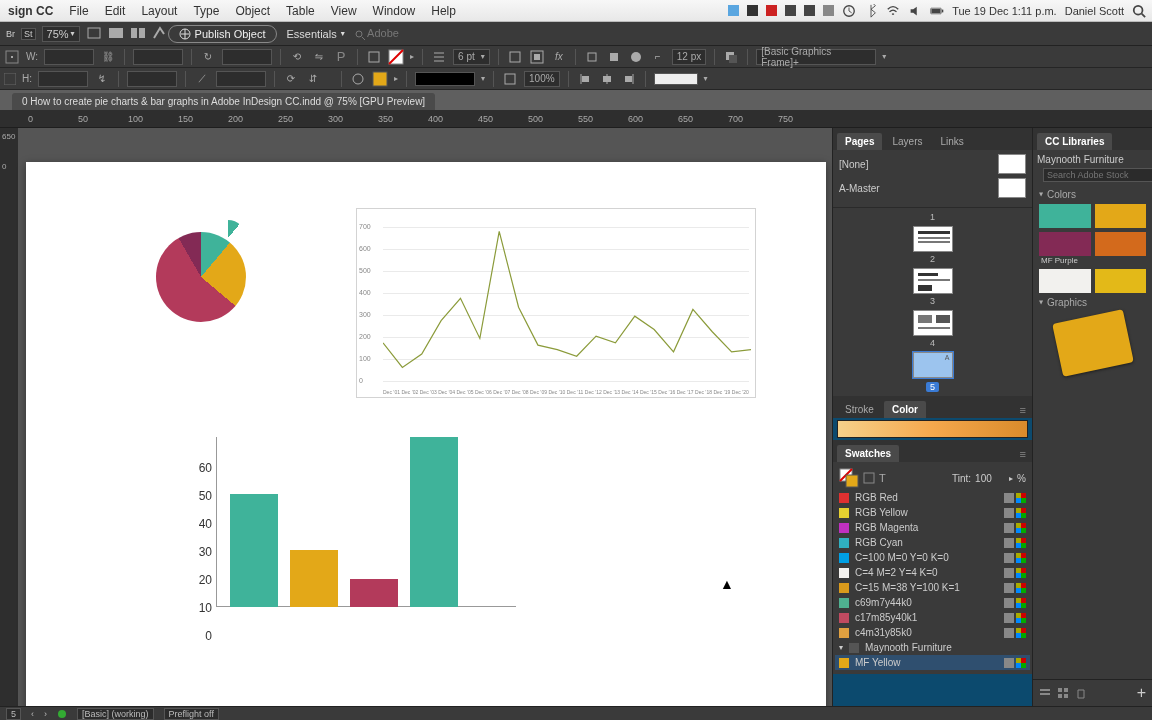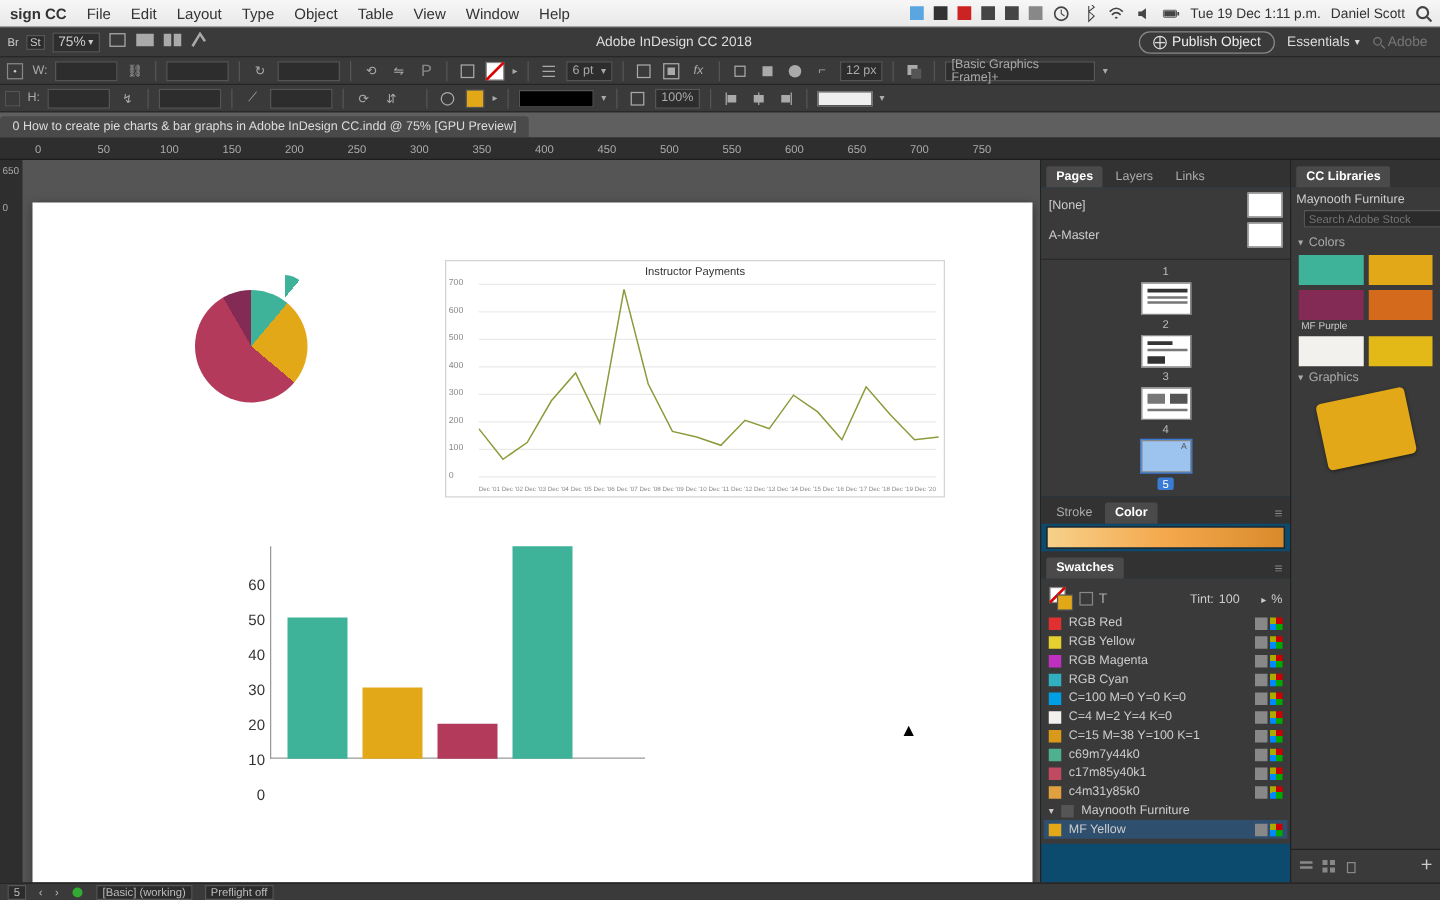--- a/index.html
+++ b/index.html
@@ -27,21 +27,21 @@
 
 .ctrlrow { height: 22px; background:#3a3a3a; border-bottom:1px solid #252525; display:flex; align-items:center; padding:0 4px; gap:6px; color:#aaa; font-size:10px;}
 .ctrlrow .field { display:flex; align-items:center; gap:2px; background:#2d2d2d; border:1px solid #555; padding:0 4px; height:16px;}
 .ctrlrow .sep { width:1px; height:16px; background:#555; margin:0 2px;}
 .ctrlrow .ic { width:16px; height:16px; display:flex; align-items:center; justify-content:center; }
 .ctrlrow svg { display:block; }
 .lbl { color:#aaa; }
 
 
 .tabbar { height:20px; background:#5f5f5f; display:flex; align-items:flex-end;}
-.tab { background:#4a4a4a; color:#ddd; font-size:10px; padding:3px 10px; border-top-left-radius:3px; border-top-right-radius:3px; margin-left:0;}
+.tab { background:#4a4a4a; color:#ddd; font-size:10px; padding:3px 10px; border-top-left-radius:3px; border-top-right-radius:3px; margin-left:12px;}
 
 .ruler-h { height:18px; background:#2e2e2e; color:#aaa; font-size:9px; position:relative; border-bottom:1px solid #1e1e1e;}
 .ruler-h .tick { position:absolute; top:4px; }
 
 .main { display:flex; height:calc(720px - 22px - 24px - 22px - 22px - 20px - 18px - 14px); }
 .canvas-wrap { flex:1; background:#555; position:relative; overflow:hidden; }
 .artboard { position:absolute; left:26px; top:34px; width:800px; height:560px; background:#fff; box-shadow:0 2px 8px rgba(0,0,0,.4);}
 .cursor { position:absolute; left:720px; top:448px; font-size:14px; color:#000;}
 
 
@@ -166,21 +166,20 @@
           <rect x="1" y="2" width="14" height="10" fill="#aaa"></rect>
         </svg></span>
     <span class="ic"><svg width="16" height="14">
           <rect x="1" y="2" width="6" height="10" fill="#aaa"></rect>
           <rect x="9" y="2" width="6" height="10" fill="#aaa"></rect>
         </svg></span>
     <span class="ic"><svg width="16" height="14">
           <path d="M2 12 L8 2 L12 8" stroke="#aaa" fill="none" stroke-width="2"></path>
         </svg></span>
   </div>
-  <div class="center">Adobe InDesign CC 2018</div>
   <div class="right">
     <div class="pubbtn">
       <svg width="12" height="12">
           <circle cx="6" cy="6" r="5" fill="none" stroke="#ddd"></circle>
           <path d="M2 6h8M6 1v10" stroke="#ddd"></path>
         </svg>
       <span>Publish Object</span>
     </div>
     <div class="workspace-sel">
         <span>Essentials</span>
@@ -378,21 +377,20 @@
     <div style="position:absolute;left:2px;top:4px;font-size:8px;color:#aaa">650</div>
     <div style="position:absolute;left:2px;top:34px;font-size:8px;color:#aaa">0</div>
 
     <div class="artboard">
 
       <div class="pie">
           <div class="pop"></div>
         </div>
 
       <div class="linechart">
-        <div class="title">Instructor Payments</div>
         <div class="grid">
           <div class="hline" style="top:0%"></div>
             <div class="hline" style="top:14.3%"></div>
             <div class="hline" style="top:28.6%"></div>
             <div class="hline" style="top:42.9%"></div>
             <div class="hline" style="top:57.1%"></div>
             <div class="hline" style="top:71.4%"></div>
             <div class="hline" style="top:85.7%"></div>
             <div class="hline" style="top:100%"></div>
         </div>

